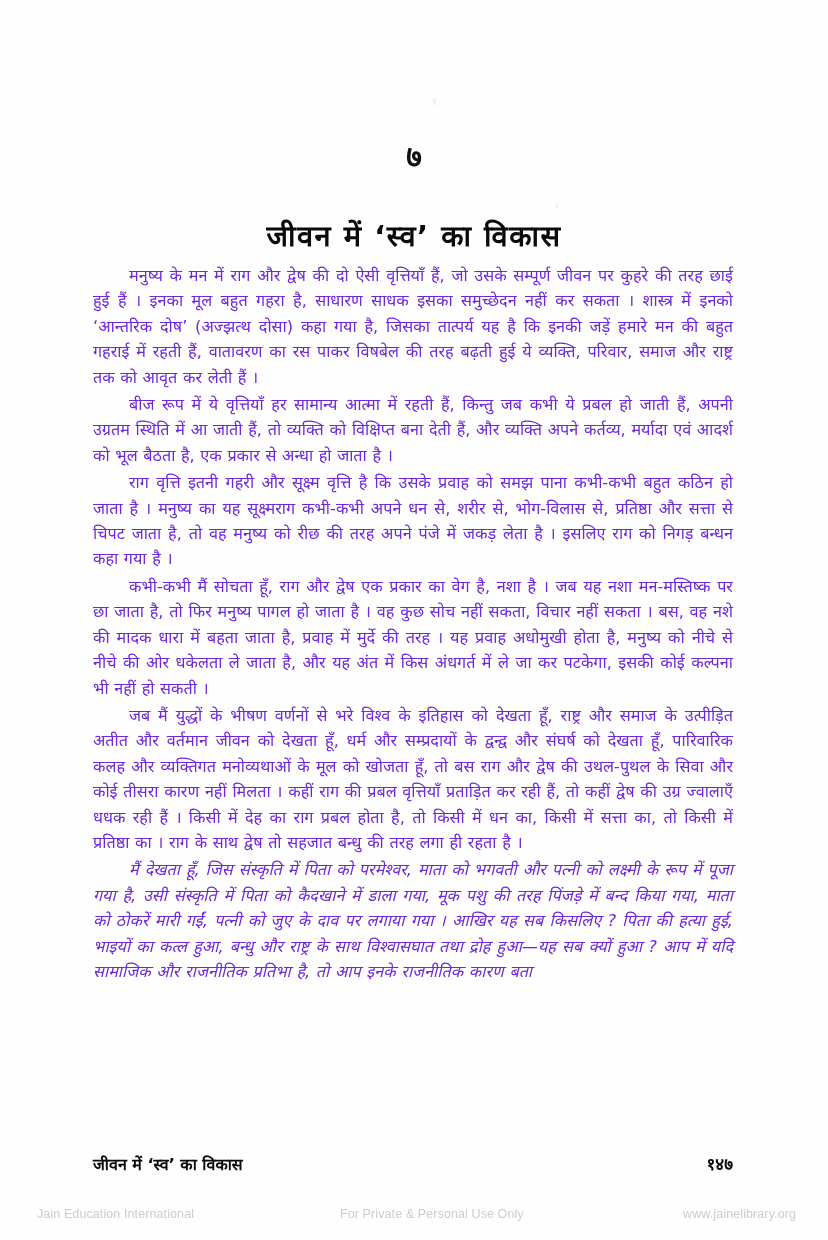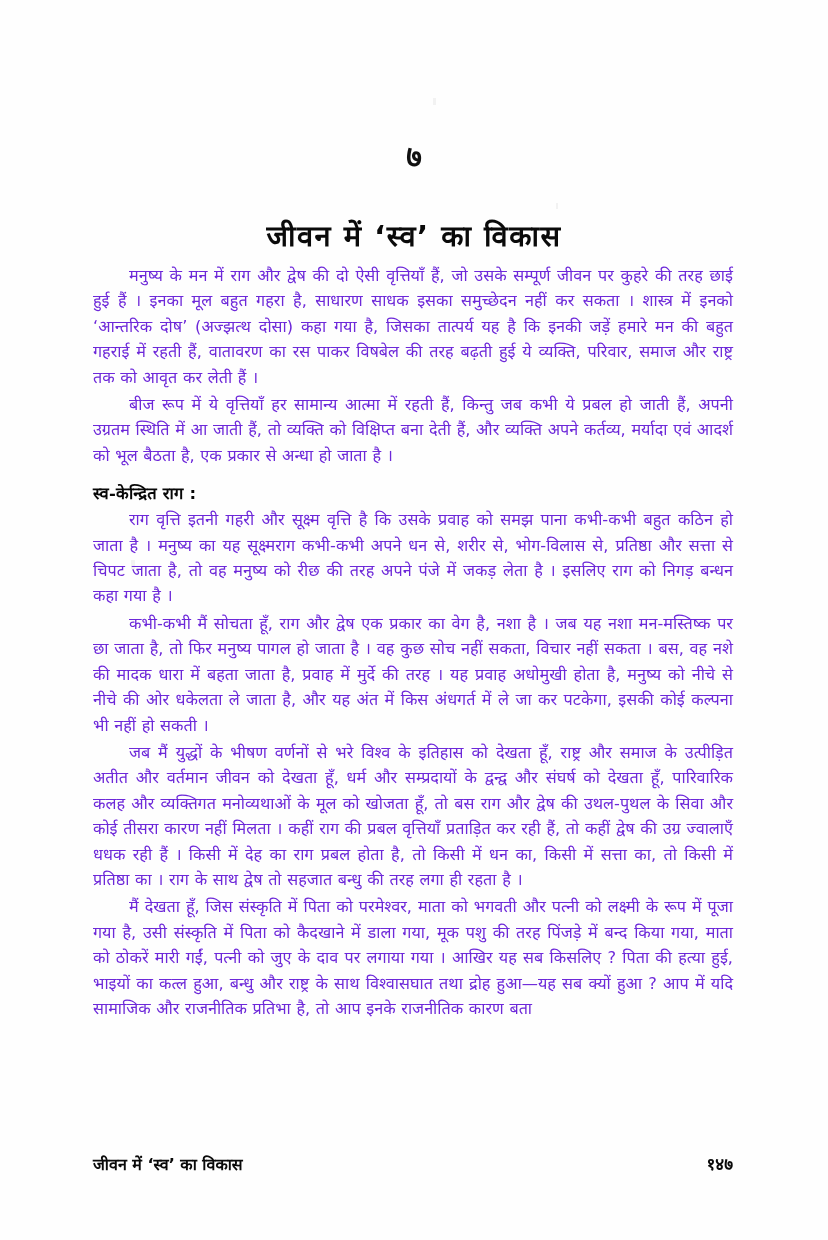--- a/index.html
+++ b/index.html
@@ -57,21 +57,21 @@
     margin: 0 0 2px 0;
     font-family: "DejaVu Sans", sans-serif;
     font-size: 16.2px;
     line-height: 25.4px;
     text-align: justify;
     text-justify: inter-word;
     text-indent: 36px;
     color: #6d28d9;
     word-spacing: 0.5px;
   }
-  p.para:last-child { margin-bottom: 11px; }
+  p.para:last-child { margin-bottom: 11px; font-style: italic; }
 
   h2.section-heading {
     margin: 14px 0 1px 0;
     font-family: "DejaVu Sans", sans-serif;
     font-size: 16.5px;
     line-height: 24px;
     font-weight: bold;
     text-indent: 0;
     letter-spacing: 0.2px;
     color: #070707;
@@ -132,31 +132,35 @@
   <div class="chapter-number">७</div>
 
   <h1 class="chapter-title">जीवन में ‘स्व’ का विकास</h1>
 
   <div class="body-block">
 
     <p class="para">मनुष्य के मन में राग और द्वेष की दो ऐसी वृत्तियाँ हैं, जो उसके सम्पूर्ण जीवन पर कुहरे की तरह छाई हुई हैं । इनका मूल बहुत गहरा है, साधारण साधक इसका समुच्छेदन नहीं कर सकता । शास्त्र में इनको ‘आन्तरिक दोष’ (अज्झत्थ दोसा) कहा गया है, जिसका तात्पर्य यह है कि इनकी जड़ें हमारे मन की बहुत गहराई में रहती हैं, वातावरण का रस पाकर विषबेल की तरह बढ़ती हुई ये व्यक्ति, परिवार, समाज और राष्ट्र तक को आवृत कर लेती हैं ।</p>
 
     <p class="para">बीज रूप में ये वृत्तियाँ हर सामान्य आत्मा में रहती हैं, किन्तु जब कभी ये प्रबल हो जाती हैं, अपनी उग्रतम स्थिति में आ जाती हैं, तो व्यक्ति को विक्षिप्त बना देती हैं, और व्यक्ति अपने कर्तव्य, मर्यादा एवं आदर्श को भूल बैठता है, एक प्रकार से अन्धा हो जाता है ।</p>
 
-    <h2 class="section-heading">स्व-केन्द्रित राग :</h2>
 
     <p class="para">राग वृत्ति इतनी गहरी और सूक्ष्म वृत्ति है कि उसके प्रवाह को समझ पाना कभी-कभी बहुत कठिन हो जाता है । मनुष्य का यह सूक्ष्मराग कभी-कभी अपने धन से, शरीर से, भोग-विलास से, प्रतिष्ठा और सत्ता से चिपट जाता है, तो वह मनुष्य को रीछ की तरह अपने पंजे में जकड़ लेता है । इसलिए राग को निगड़ बन्धन कहा गया है ।</p>
 
     <p class="para">कभी-कभी मैं सोचता हूँ, राग और द्वेष एक प्रकार का वेग है, नशा है । जब यह नशा मन-मस्तिष्क पर छा जाता है, तो फिर मनुष्य पागल हो जाता है । वह कुछ सोच नहीं सकता, विचार नहीं सकता । बस, वह नशे की मादक धारा में बहता जाता है, प्रवाह में मुर्दे की तरह । यह प्रवाह अधोमुखी होता है, मनुष्य को नीचे से नीचे की ओर धकेलता ले जाता है, और यह अंत में किस अंधगर्त में ले जा कर पटकेगा, इसकी कोई कल्पना भी नहीं हो सकती ।</p>
 
     <p class="para">जब मैं युद्धों के भीषण वर्णनों से भरे विश्व के इतिहास को देखता हूँ, राष्ट्र और समाज के उत्पीड़ित अतीत और वर्तमान जीवन को देखता हूँ, धर्म और सम्प्रदायों के द्वन्द्व और संघर्ष को देखता हूँ, पारिवारिक कलह और व्यक्तिगत मनोव्यथाओं के मूल को खोजता हूँ, तो बस राग और द्वेष की उथल-पुथल के सिवा और कोई तीसरा कारण नहीं मिलता । कहीं राग की प्रबल वृत्तियाँ प्रताड़ित कर रही हैं, तो कहीं द्वेष की उग्र ज्वालाएँ धधक रही हैं । किसी में देह का राग प्रबल होता है, तो किसी में धन का, किसी में सत्ता का, तो किसी में प्रतिष्ठा का । राग के साथ द्वेष तो सहजात बन्धु की तरह लगा ही रहता है ।</p>
 
     <p class="para">मैं देखता हूँ, जिस संस्कृति में पिता को परमेश्वर, माता को भगवती और पत्नी को लक्ष्मी के रूप में पूजा गया है, उसी संस्कृति में पिता को कैदखाने में डाला गया, मूक पशु की तरह पिंजड़े में बन्द किया गया, माता को ठोकरें मारी गईं, पत्नी को जुए के दाव पर लगाया गया । आखिर यह सब किसलिए ? पिता की हत्या हुई, भाइयों का कत्ल हुआ, बन्धु और राष्ट्र के साथ विश्वासघात तथा द्रोह हुआ—यह सब क्यों हुआ ? आप में यदि सामाजिक और राजनीतिक प्रतिभा है, तो आप इनके राजनीतिक कारण बता</p>
 
   </div>
 
   <div class="running-footer">
     <span class="rf-title">जीवन में ‘स्व’ का विकास</span>
     <span class="page-num">१४७</span>
   </div>
 
+  <div class="library-strip">
+    <span class="ls-left">Jain Education International</span>
+    <span class="ls-center">For Private &amp; Personal Use Only</span>
+    <span class="ls-right">www.jainelibrary.org</span>
+  </div>
 
 </div>
 
 </body></html>

